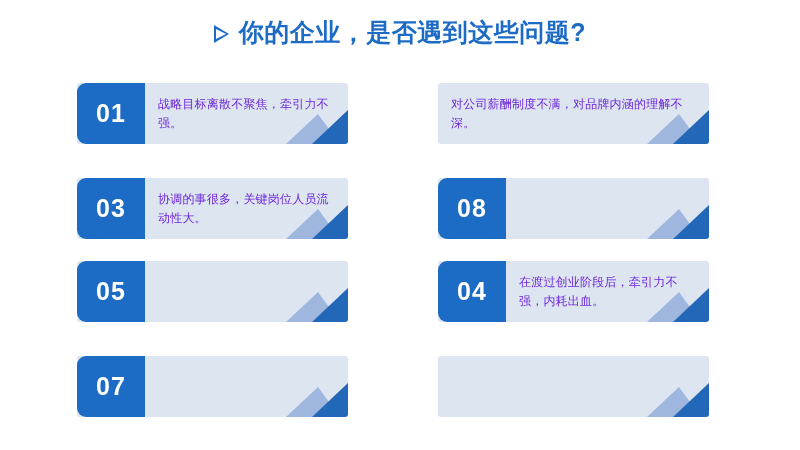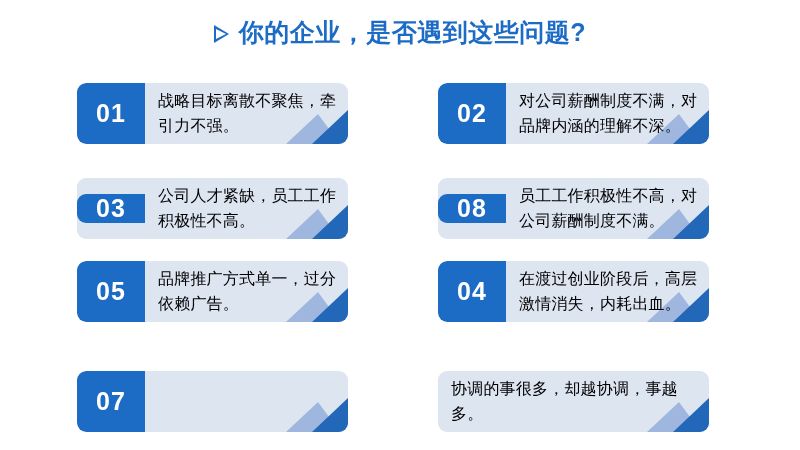--- a/index.html
+++ b/index.html
@@ -69,32 +69,32 @@
     position: absolute;
     left: 77px;
     top: 83px;
     width: 632px;
     height: 330px;
   }
   .card {
     position: absolute;
     width: 271px;
     height: 61px;
-    border-radius: 9px;
+    border-radius: 3px;
     background: #DDE5F1;
     overflow: hidden;
     display: flex;
     align-items: stretch;
   }
   .card.col-left  { left: 0px; }
   .card.col-right { left: 361px; }
   .card.row-0 { top: 0px; }
-  .card.row-1 { top: 95px; align-items: center; }
+  .card.row-1 { top: 95px; }
   .card.row-2 { top: 178px; }
-  .card.row-3 { top: 288px; gap: 44px; }
+  .card.row-3 { top: 273px; gap: 44px; }
 
   .card-number {
     position: relative;
     z-index: 3;
     flex: 0 0 68px;
     width: 68px;
     background: #1C6BC4;
     border-radius: 9px 0 0 9px;
     color: #ffffff;
     font-size: 25px;
@@ -108,23 +108,23 @@
   .card-body {
     position: relative;
     z-index: 2;
     flex: 1 1 auto;
     display: flex;
     align-items: center;
     padding: 0 10px 0 13px;
     box-sizing: border-box;
   }
   .card-text {
-    font-size: 16px;
+    font-size: 12px;
     line-height: 1.55;
-    color: #000000;
+    color: #6d28d9;
     letter-spacing: 0.2px;
     position: relative;
     z-index: 3;
   }
 
   
   .card-deco {
     position: absolute;
     right: 0;
     bottom: 0;
@@ -156,98 +156,88 @@
       </div>
       <div class="card-deco">
         <svg width="78" height="40" viewBox="0 0 78 40">
           <polygon points="16,40 48,10 70,40" fill="#9FB7DF"></polygon>
           <polygon points="42,40 78,6 78,40" fill="#2267B8"></polygon>
         </svg>
       </div>
     </div>
 
     <div class="card col-right row-0">
-      <div class="card-number">02</div>
       <div class="card-body">
         <span class="card-text">对公司薪酬制度不满，对品牌内涵的理解不深。</span>
       </div>
       <div class="card-deco">
         <svg width="78" height="40" viewBox="0 0 78 40">
           <polygon points="16,40 48,10 70,40" fill="#9FB7DF"></polygon>
           <polygon points="42,40 78,6 78,40" fill="#2267B8"></polygon>
         </svg>
       </div>
     </div>
 
     <div class="card col-left row-1">
       <div class="card-number">03</div>
       <div class="card-body">
-        <span class="card-text">公司人才紧缺，员工工作积极性不高。</span>
+        <span class="card-text">协调的事很多，关键岗位人员流动性大。</span>
       </div>
       <div class="card-deco">
         <svg width="78" height="40" viewBox="0 0 78 40">
           <polygon points="16,40 48,10 70,40" fill="#9FB7DF"></polygon>
           <polygon points="42,40 78,6 78,40" fill="#2267B8"></polygon>
         </svg>
       </div>
     </div>
 
     <div class="card col-right row-1">
       <div class="card-number">08</div>
-      <div class="card-body">
-        <span class="card-text">员工工作积极性不高，对公司薪酬制度不满。</span>
-      </div>
       <div class="card-deco">
         <svg width="78" height="40" viewBox="0 0 78 40">
           <polygon points="16,40 48,10 70,40" fill="#9FB7DF"></polygon>
           <polygon points="42,40 78,6 78,40" fill="#2267B8"></polygon>
         </svg>
       </div>
     </div>
 
     <div class="card col-left row-2">
       <div class="card-number">05</div>
-      <div class="card-body">
-        <span class="card-text">品牌推广方式单一，过分依赖广告。</span>
-      </div>
       <div class="card-deco">
         <svg width="78" height="40" viewBox="0 0 78 40">
           <polygon points="16,40 48,10 70,40" fill="#9FB7DF"></polygon>
           <polygon points="42,40 78,6 78,40" fill="#2267B8"></polygon>
         </svg>
       </div>
     </div>
 
     <div class="card col-right row-2">
       <div class="card-number">04</div>
       <div class="card-body">
-        <span class="card-text">在渡过创业阶段后，高层激情消失，内耗出血。</span>
+        <span class="card-text">在渡过创业阶段后，牵引力不强，内耗出血。</span>
       </div>
       <div class="card-deco">
         <svg width="78" height="40" viewBox="0 0 78 40">
           <polygon points="16,40 48,10 70,40" fill="#9FB7DF"></polygon>
           <polygon points="42,40 78,6 78,40" fill="#2267B8"></polygon>
         </svg>
       </div>
     </div>
 
     <div class="card col-left row-3">
       <div class="card-number">07</div>
       <div class="card-deco">
         <svg width="78" height="40" viewBox="0 0 78 40">
           <polygon points="16,40 48,10 70,40" fill="#9FB7DF"></polygon>
           <polygon points="42,40 78,6 78,40" fill="#2267B8"></polygon>
         </svg>
       </div>
     </div>
 
     <div class="card col-right row-3">
-      <div class="card-body">
-        <span class="card-text">协调的事很多，却越协调，事越多。</span>
-      </div>
       <div class="card-deco">
         <svg width="78" height="40" viewBox="0 0 78 40">
           <polygon points="16,40 48,10 70,40" fill="#9FB7DF"></polygon>
           <polygon points="42,40 78,6 78,40" fill="#2267B8"></polygon>
         </svg>
       </div>
     </div>
 
   </div>
 </div>

